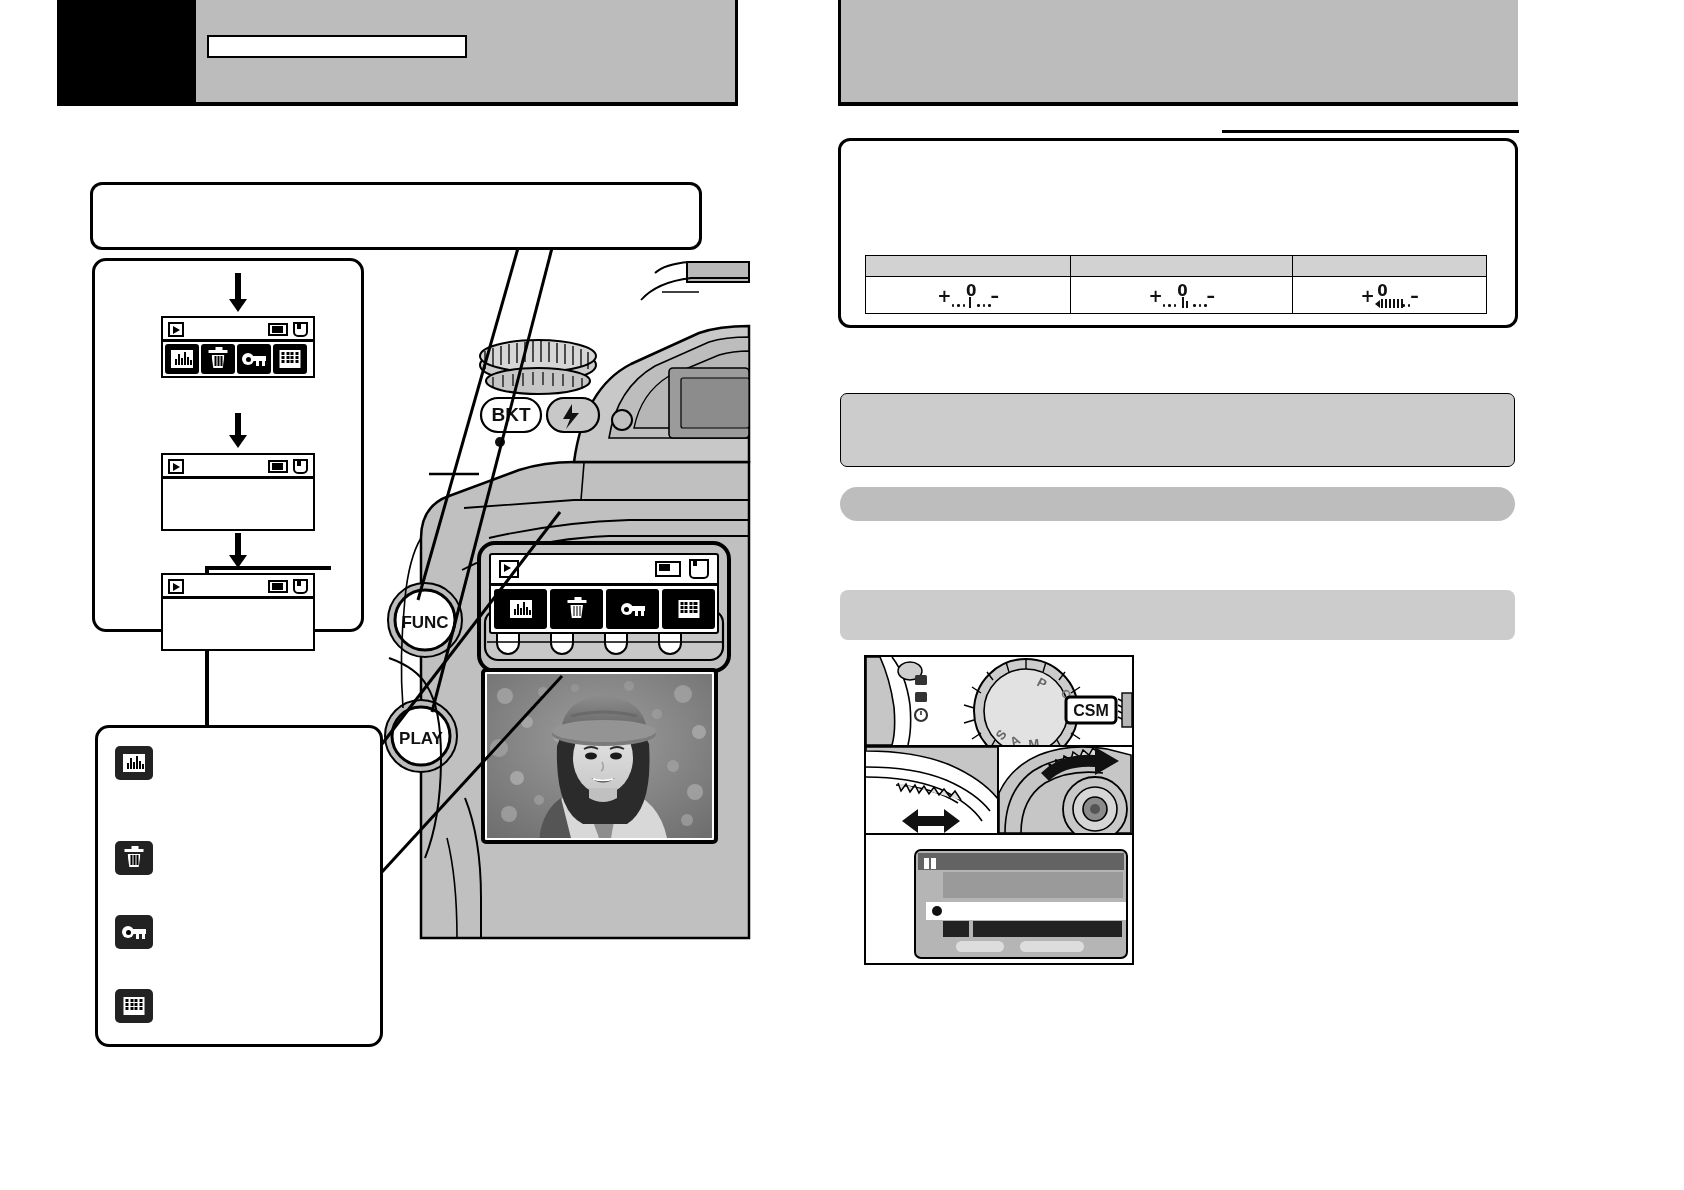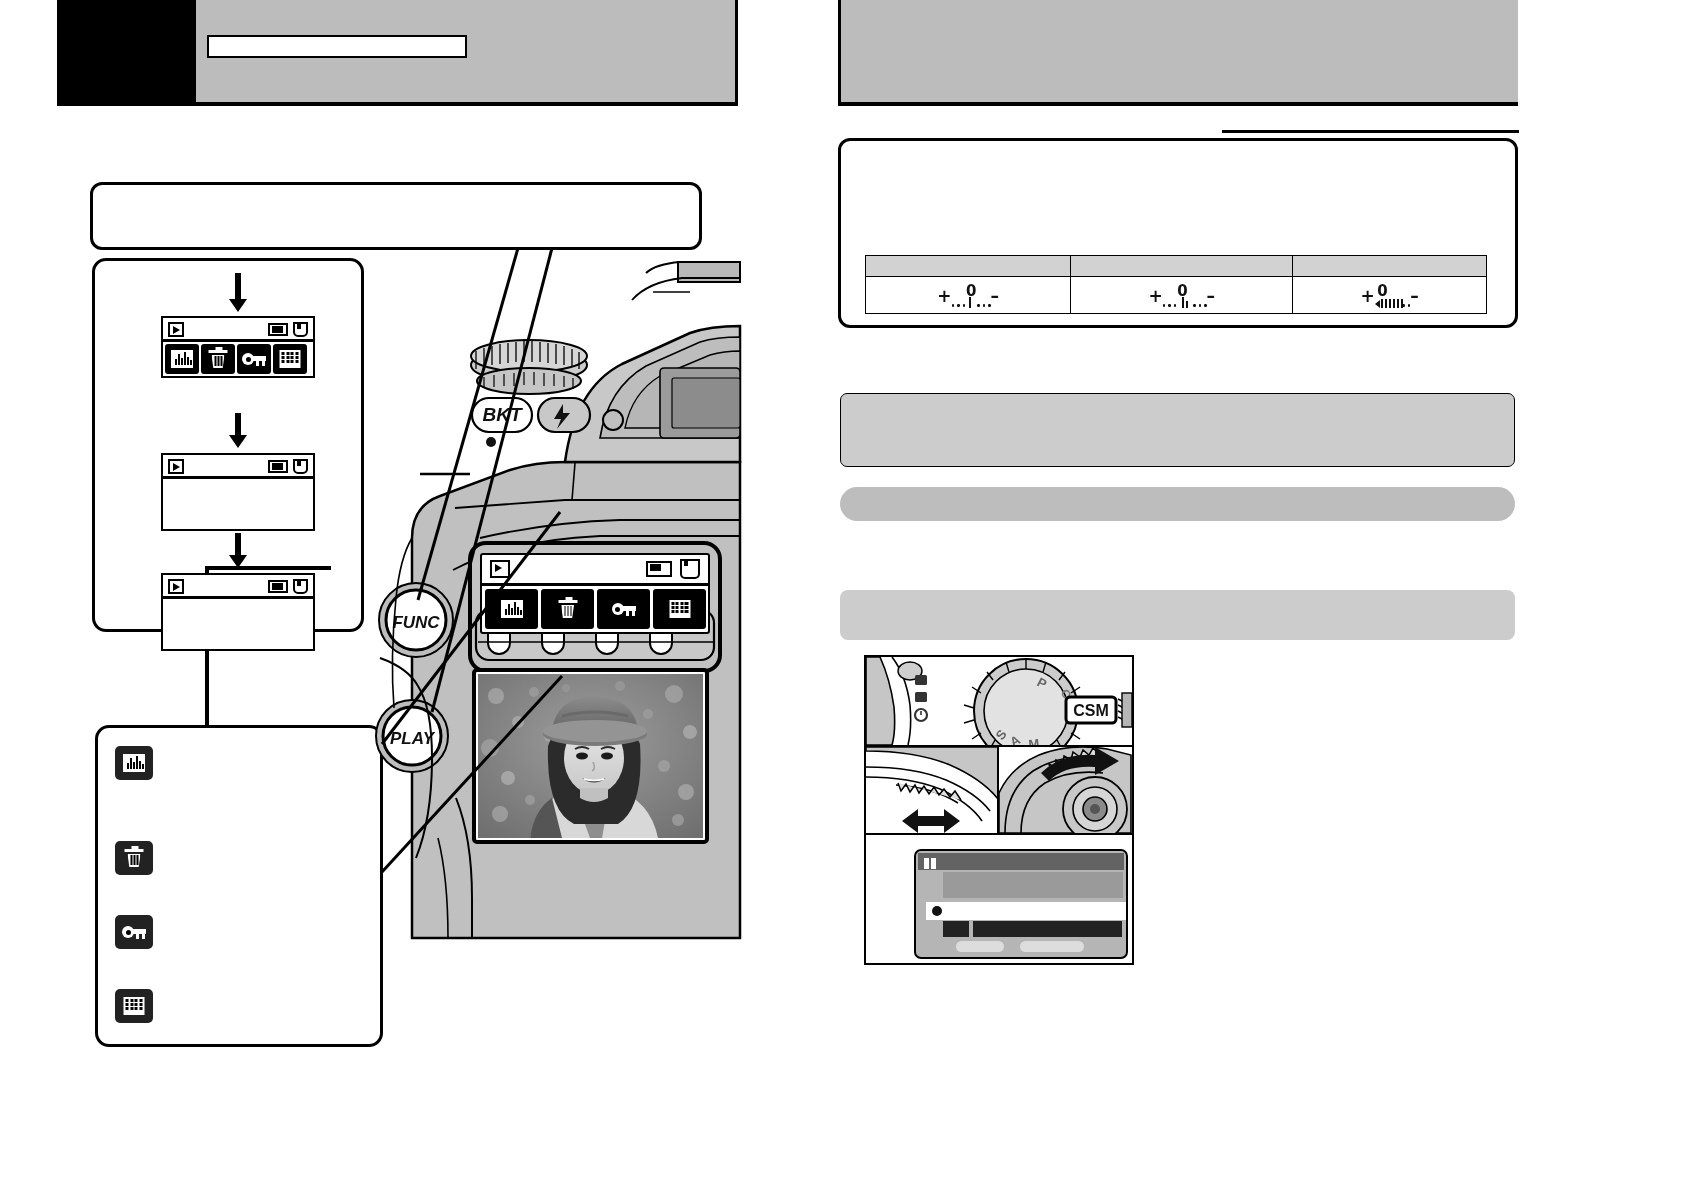--- a/index.html
+++ b/index.html
@@ -241,22 +241,22 @@
     position: absolute;
     left: 17px;
     width: 38px; height: 34px;
     background: #222;
     border-radius: 5px;
   }
 
   
   .cam-wrap {
     position: absolute;
-    left: 360px; top: 238px;
-    width: 380px; height: 700px; font-style: italic;
+    left: 369px; top: 238px;
+    width: 380px; height: 700px;
   }
   .cam-svg { display:block; }
 
   
   .r-hdr {
     position: absolute;
     left: 838px; top: 0px;
     width: 680px; height: 106px;
     background: #bcbcbc;
     border-bottom: 4px solid #000;

